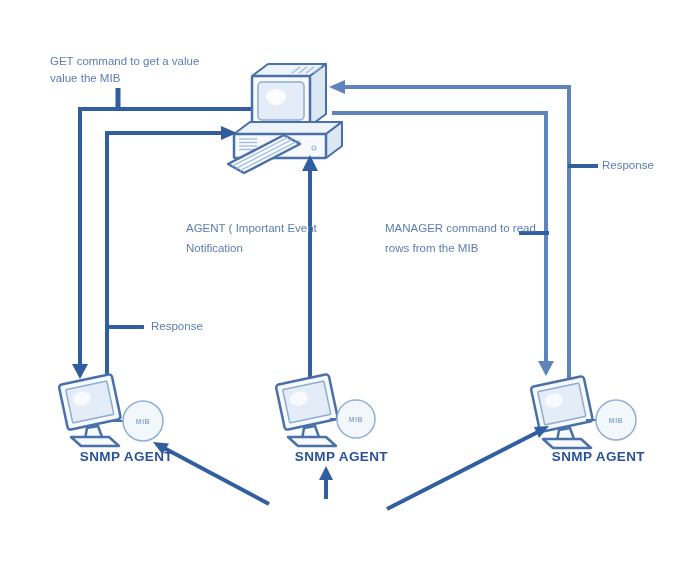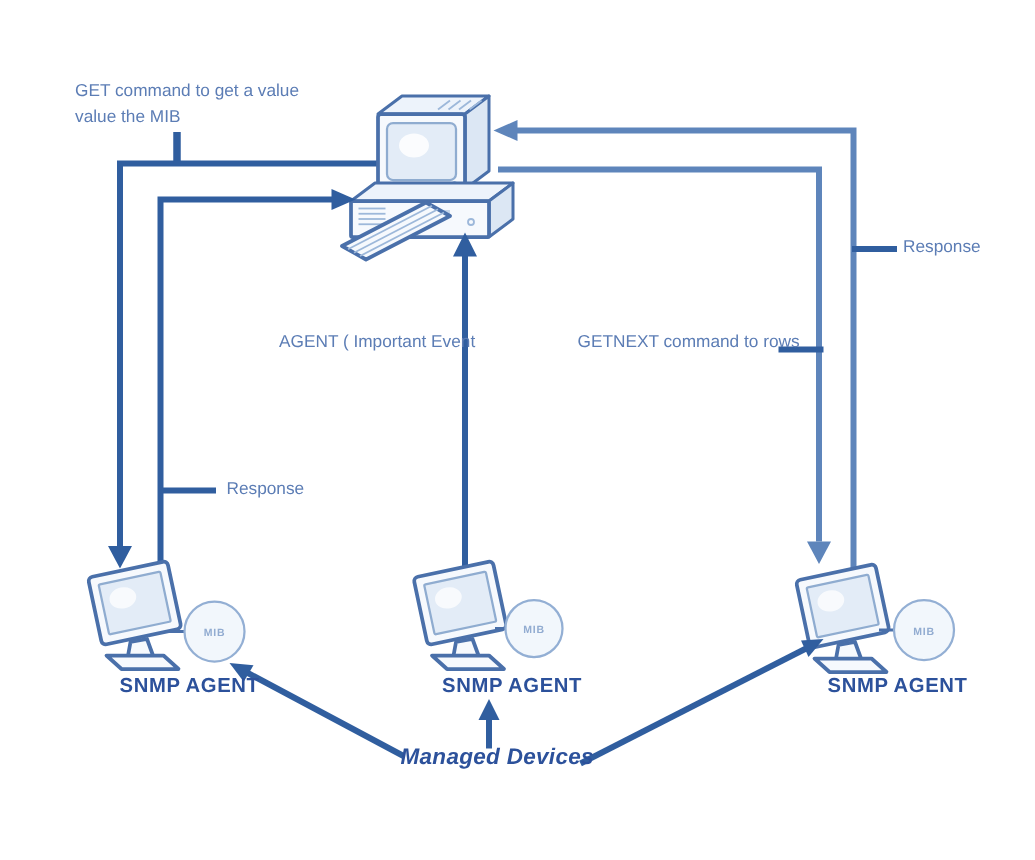--- a/index.html
+++ b/index.html
@@ -139,26 +139,27 @@
   <div class="lbl annot lh17" style="left:50px;top:53px;">
     <div>GET command to get a value</div>
     <div>value the MIB</div>
   </div>
 
 
   <div class="lbl annot" style="left:602px;top:159px;">Response</div>
 
   <div class="lbl annot lh20" style="left:186px;top:218px;">
     <div>AGENT ( Important Event</div>
+    <div>Notification</div>
   </div>
 
   <div class="lbl annot lh20" style="left:385px;top:218px;">
-    <div>GETNEXT command to rows</div>
+    <div>MANAGER command to read</div>
+    <div>rows from the MIB</div>
   </div>
 
   <div class="lbl annot" style="left:151px;top:320px;">Response</div>
 
   <div class="lbl heading agent-lbl" style="left:43px;top:449px;">SNMP AGENT</div>
   <div class="lbl heading agent-lbl" style="left:258px;top:449px;">SNMP AGENT</div>
   <div class="lbl heading agent-lbl" style="left:515px;top:449px;">SNMP AGENT</div>
 
-  <div class="lbl managed" style="left:267px;top:496px;">Managed Devices</div>
 </div>
 
 </body></html>

